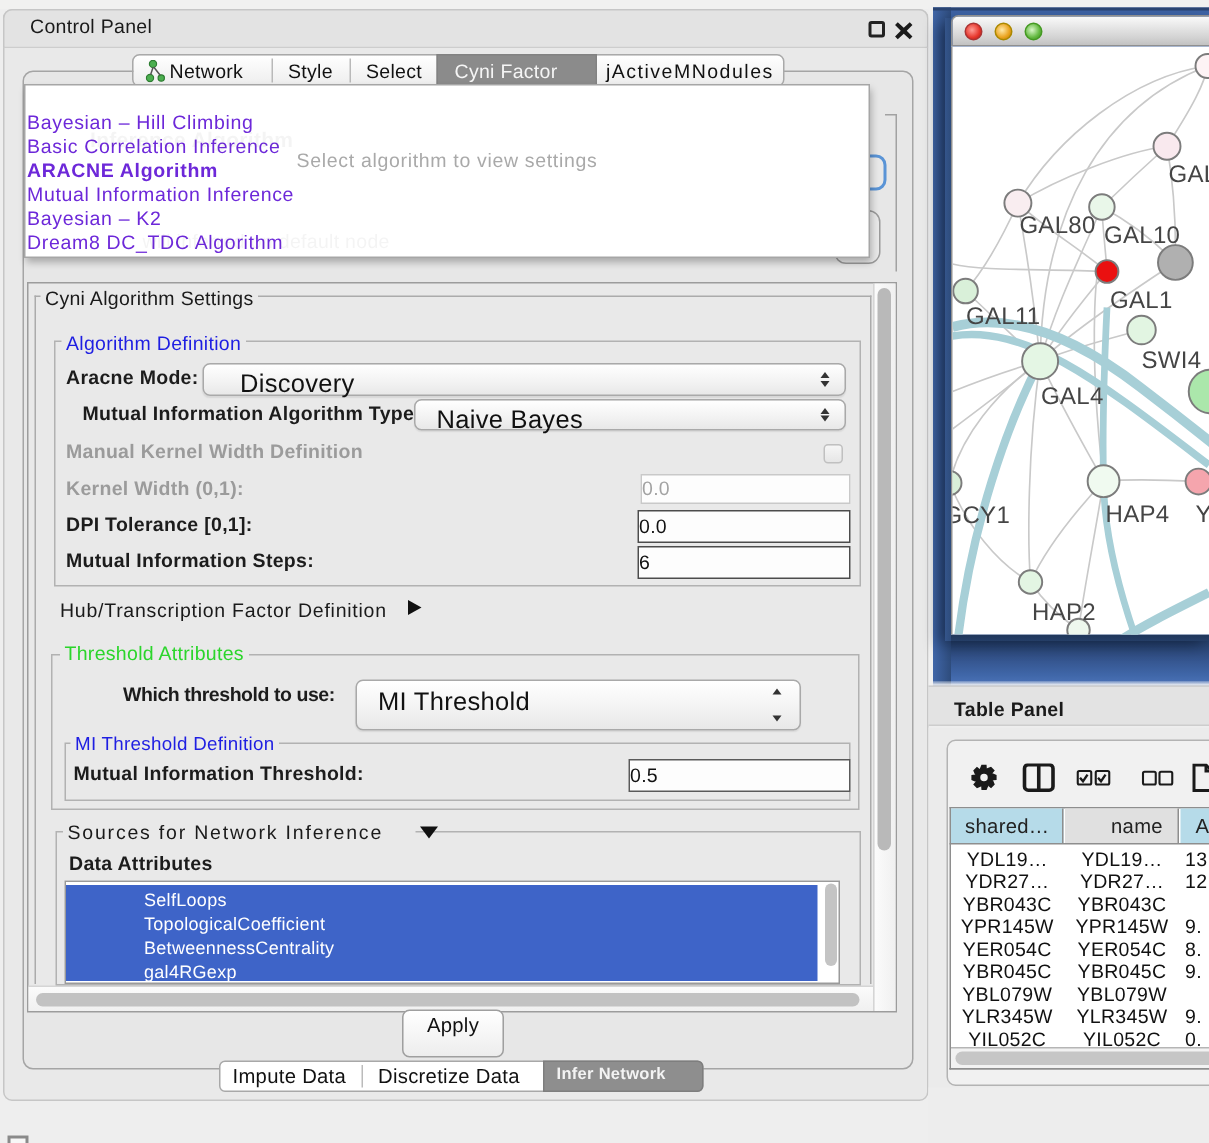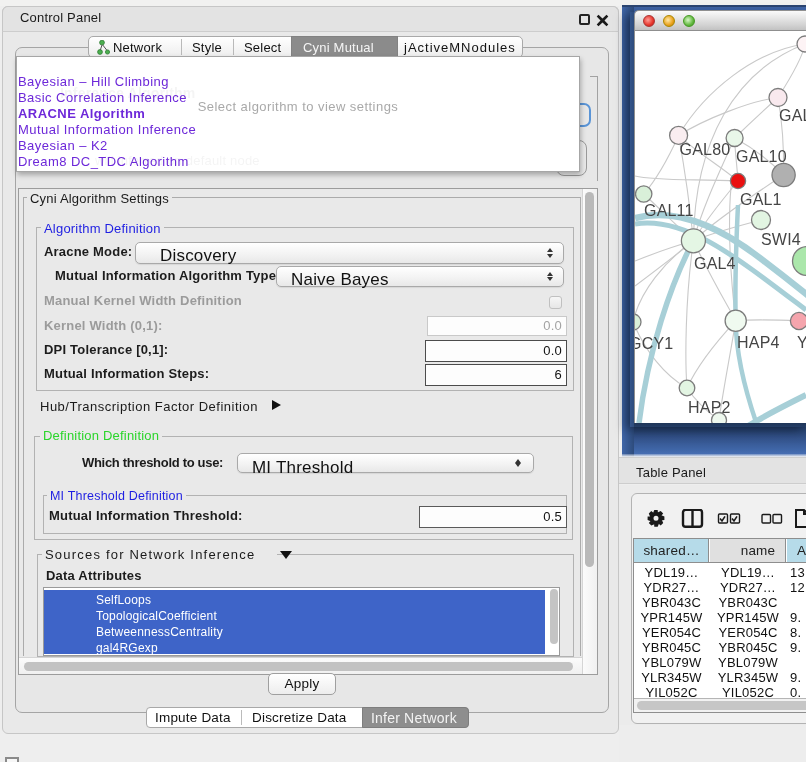--- a/index.html
+++ b/index.html
@@ -10,21 +10,21 @@
 .glbl { position:absolute; font-size:13px; font-weight:bold; color:#9b9b9b; white-space:nowrap; }
 .combo { position:absolute; border:1px solid #a9a9a9; border-radius:5px;
   background:linear-gradient(#ffffff, #f2f2f2 60%, #e8e8e8); box-shadow:0 1px 1px rgba(0,0,0,0.08);
   font-size:17px; color:#111; }
 .combo .ctext { position:absolute; left:14px; top:3px; white-space:nowrap; }
 .stepper { position:absolute; right:7px; top:0; bottom:0; width:10px; }
 .stepper:before { content:""; position:absolute; left:1px; top:5px;
   border-left:3.5px solid transparent; border-right:3.5px solid transparent; border-bottom:4.5px solid #333; }
 .stepper:after { content:""; position:absolute; left:1px; bottom:5px;
   border-left:3.5px solid transparent; border-right:3.5px solid transparent; border-top:4.5px solid #333; }
-.field { position:absolute; background:#fdfdfd; font-size:13px; text-align:right; padding-right:4px; }
+.field { position:absolute; background:#fdfdfd; font-size:13px; text-align:left; padding-right:4px; }
 .gbox { position:absolute; border:1px solid #b2b2b2; }
 .gtitle { position:absolute; background:#e9e9e9; padding:0 3px; font-size:13px; white-space:nowrap; }
 </style>
 </head>
 <body>
 
 <div class="abs" style="left:2px;top:0;width:2px;height:3px;background:#444;"></div>
 
 <div class="abs" style="left:0;top:0;width:806px;height:6px;background:#f1f1f0;"></div>
 
@@ -45,21 +45,21 @@
 <div class="abs" style="left:291px;top:36px;width:107px;height:22px;background:#8b8b8b;border:1px solid #828282;"></div>
 <svg class="abs" style="left:97px;top:40px;" width="13" height="15" viewBox="0 0 13 15">
     <circle cx="5" cy="2.6" r="2.4" fill="#4caf50" stroke="#2e7d32" stroke-width="0.8"></circle>
     <circle cx="3" cy="12" r="2.4" fill="#4caf50" stroke="#2e7d32" stroke-width="0.8"></circle>
     <circle cx="10.5" cy="12" r="2.1" fill="#4caf50" stroke="#2e7d32" stroke-width="0.8"></circle>
     <path d="M5 5 L3.4 9.8 M5.6 4.8 L9.8 10.2" stroke="#555" stroke-width="1"></path>
   </svg>
 <div class="abs" style="left:113px;top:40px;font-size:13px;color:#111;">Network</div>
 <div class="abs" style="left:192px;top:40px;font-size:13px;color:#111;">Style</div>
 <div class="abs" style="left:244px;top:40px;font-size:13px;color:#111;">Select</div>
-<div class="abs" style="left:303px;top:40px;font-size:13px;color:#f5f5f5;">Cyni Mutual</div>
+<div class="abs" style="left:303px;top:40px;font-size:13px;color:#f5f5f5;">Cyni Factor</div>
 <div class="abs" style="left:404px;top:40px;font-size:13px;color:#111;letter-spacing:1px;">jActiveMNodules</div>
 
 <div class="abs" style="left:590px;top:76px;width:8px;height:105px;border:1px solid #a2a2a2;border-left:none;border-bottom:none;"></div>
 <div class="abs" style="left:560px;top:103px;width:31px;height:24px;border:2px solid #5a94d6;border-radius:7px;background:#e8e8e8;"></div>
 <div class="abs" style="left:556px;top:140px;width:31px;height:36px;border:1.5px solid #9a9a9a;border-radius:8px;background:#e9e9e9;"></div>
 
 <div class="abs" style="left:18px;top:188px;width:580px;height:487px;background:#e9e9e9;border:1px solid #9c9c9c;"></div>
 
 <div class="abs" style="left:582px;top:189px;width:15px;height:485px;background:linear-gradient(90deg,#fbfbfb,#f0f0f0);border-left:1px solid #d5d5d5;"></div>
 <div class="abs" style="left:585px;top:192px;width:9px;height:375px;background:#b9b9b9;border-radius:4.5px;"></div>
@@ -93,50 +93,50 @@
 <div class="lbl" style="left:44px;top:342px;">DPI Tolerance [0,1]:</div>
 <div class="field" style="left:425px;top:340px;width:142px;height:22px;border:1px solid #4c4c4c;color:#111;line-height:20px;">0.0</div>
 
 <div class="lbl" style="left:44px;top:366px;">Mutual Information Steps:</div>
 <div class="field" style="left:425px;top:364px;width:142px;height:22px;border:1px solid #4c4c4c;color:#111;line-height:20px;">6</div>
 
 <div class="abs" style="left:40px;top:399px;font-size:13px;color:#1a1a1a;letter-spacing:0.5px;">Hub/Transcription Factor Definition</div>
 <div class="abs" style="left:272px;top:400px;width:0;height:0;border-top:5.5px solid transparent;border-bottom:5.5px solid transparent;border-left:9px solid #111;"></div>
 
 <div class="gbox" style="left:34px;top:436px;width:539px;height:104px;"></div>
-<div class="gtitle" style="left:40px;top:428px;color:#2bd52b;">Definition Definition</div>
+<div class="gtitle" style="left:40px;top:428px;color:#2bd52b;">Threshold Attributes</div>
 <div class="lbl" style="left:82px;top:455px;letter-spacing:-0.3px;">Which threshold to use:</div>
-<div class="combo" style="left:237px;top:453px;width:297px;height:20px;">
+<div class="combo" style="left:237px;top:453px;width:297px;height:34px;">
     <span class="ctext" style="top:4px;">MI Threshold</span>
     <span class="stepper" style="right:9px;"></span>
   </div>
 
 <div class="gbox" style="left:43px;top:495px;width:524px;height:39px;"></div>
 <div class="gtitle" style="left:47px;top:489px;color:#1e1ee2;font-size:12.5px;">MI Threshold Definition</div>
 <div class="lbl" style="left:49px;top:508px;">Mutual Information Threshold:</div>
 <div class="field" style="left:419px;top:506px;width:148px;height:22px;border:1px solid #5a5a5a;color:#111;line-height:20px;">0.5</div>
 
 <div class="gbox" style="left:37px;top:554px;width:537px;height:103px;"></div>
 <div class="gtitle" style="left:42px;top:547px;color:#1a1a1a;letter-spacing:1.2px;padding-right:22px;">Sources for Network Inference</div>
 <div class="abs" style="left:280px;top:551px;width:0;height:0;border-left:6px solid transparent;border-right:6px solid transparent;border-top:8px solid #111;"></div>
 <div class="lbl" style="left:46px;top:568px;">Data Attributes</div>
 
 <div class="abs" style="left:43px;top:587px;width:517px;height:69px;background:#fff;border:1px solid #9a9a9a;"></div>
 <div class="abs" style="left:44px;top:590px;width:501px;height:64px;background:#3e64c8;"></div>
 <div class="abs" style="left:49px;top:592px;font-size:12px;color:#fff;line-height:16px;margin-left:47px;">SelfLoops<br>TopologicalCoefficient<br>BetweennessCentrality<br>gal4RGexp</div>
 <div class="abs" style="left:550px;top:589px;width:8px;height:55px;background:#c4c4c4;border-radius:4px;"></div>
 
-<div class="abs" style="left:268px;top:673px;width:68px;height:22px;background:linear-gradient(#ffffff,#ededed);border:1px solid #9f9f9f;border-radius:5px;text-align:center;font-size:13.5px;color:#111;line-height:20px;">Apply</div>
+<div class="abs" style="left:268px;top:673px;width:68px;height:32px;background:linear-gradient(#ffffff,#ededed);border:1px solid #9f9f9f;border-radius:5px;text-align:center;font-size:13.5px;color:#111;line-height:20px;">Apply</div>
 
 <div class="abs" style="left:146px;top:707px;width:323px;height:21px;background:#ffffff;border:1px solid #a8a8a8;border-radius:4px;"></div>
 <div class="abs" style="left:241px;top:710px;width:1px;height:15px;background:#bbb;"></div>
 <div class="abs" style="left:362px;top:707px;width:107px;height:21px;background:#8e8e8e;border:1px solid #7e7e7e;border-radius:0 4px 4px 0;"></div>
 <div class="abs" style="left:155px;top:710px;font-size:13.5px;color:#111;">Impute Data</div>
 <div class="abs" style="left:252px;top:710px;font-size:13.5px;color:#111;">Discretize Data</div>
-<div class="abs" style="left:371px;top:710px;font-size:14px;color:#f3f3f3;">Infer Network</div>
+<div class="abs" style="left:371px;top:710px;font-size:11px;color:#f3f3f3;font-weight:bold;">Infer Network</div>
 
 <div class="abs" style="left:5px;top:757px;width:14px;height:10px;border:2px solid #8a8a8a;background:#f7f7f7;"></div>
 
 <div class="abs" style="left:16px;top:56px;width:564px;height:116px;background:#fff;border:1px solid #a6a6a6;box-shadow:1px 3px 5px rgba(0,0,0,0.28);"></div>
 <div class="abs" style="left:16px;top:59px;width:564px;height:13px;text-align:center;font-size:13px;color:#a9a9a9;letter-spacing:0.45px;margin-top:40px;">Select algorithm to view settings</div>
 <div class="abs" style="left:18px;top:74px;font-size:13px;color:#6d28d9;line-height:15.9px;white-space:nowrap;letter-spacing:0.45px;">Bayesian – Hill Climbing<br>Basic Correlation Inference<br><b>ARACNE Algorithm</b><br>Mutual Information Inference<br>Bayesian – K2<br>Dream8 DC_TDC Algorithm</div>
 <div class="abs" style="left:60px;top:85px;font-size:14px;font-weight:bold;color:rgba(60,60,60,0.06);">Inference Algorithm</div>
 <div class="abs" style="left:95px;top:153px;font-size:13px;color:rgba(60,60,60,0.06);">will inferred on default node</div>
 
 <div class="abs" style="left:619px;top:5px;width:3px;height:452px;background:#f0f0f0;"></div>
@@ -218,21 +218,21 @@
 <text x="126" y="214">SWI4</text>
 <text x="59" y="238">GAL4</text>
 <text x="-6" y="317.5">GCY1</text>
 <text x="102" y="317">HAP4</text>
 <text x="162" y="317">YEL</text>
 <text x="53" y="382">HAP2</text>
 </g>
 </svg>
 
 <div class="abs" style="left:619px;top:457px;width:187px;height:27px;background:#e3e3e3;border-top:1px solid #cfcfcf;border-bottom:1px solid #cdcdcd;"></div>
-<div class="abs" style="left:636px;top:465px;font-size:13px;color:#1a1a1a;">Table Panel</div>
+<div class="abs" style="left:636px;top:465px;font-size:13px;color:#1a1a1a;font-weight:bold;">Table Panel</div>
 <div class="abs" style="left:619px;top:485px;width:187px;height:277px;background:#ebebeb;"></div>
 
 <div class="abs" style="left:631px;top:493px;width:200px;height:231px;background:#f1f1f1;border:1px solid #b3b3b3;border-radius:6px;"></div>
 
 <svg class="abs" style="left:646px;top:509px;" width="160" height="20" viewBox="0 0 160 20">
 <g fill="#1a1a1a">
 <path d="M8.3,0.9 L11.7,0.9 L11.9,3.5 L11.6,3.4 L14.7,2.1 L17.2,4.6 L15.5,6.6 L15.3,6.3 L18.4,7.6 L18.4,11.0 L15.8,11.2 L15.9,10.9 L17.2,14.0 L14.7,16.5 L12.7,14.8 L13.0,14.6 L11.7,17.7 L8.3,17.7 L8.1,15.1 L8.4,15.2 L5.3,16.5 L2.8,14.0 L4.5,12.0 L4.7,12.3 L1.6,11.0 L1.6,7.6 L4.2,7.4 L4.1,7.7 L2.8,4.6 L5.3,2.1 L7.3,3.8 L7.0,4.0 Z M12.5,9.3 A2.5,2.5 0 1 0 7.5,9.3 A2.5,2.5 0 1 0 12.5,9.3 Z" fill-rule="evenodd"></path>
 </g>
 <g fill="none" stroke="#1a1a1a">
 <rect x="37" y="0.8" width="19" height="17" rx="2.5" stroke-width="2.4"></rect>

